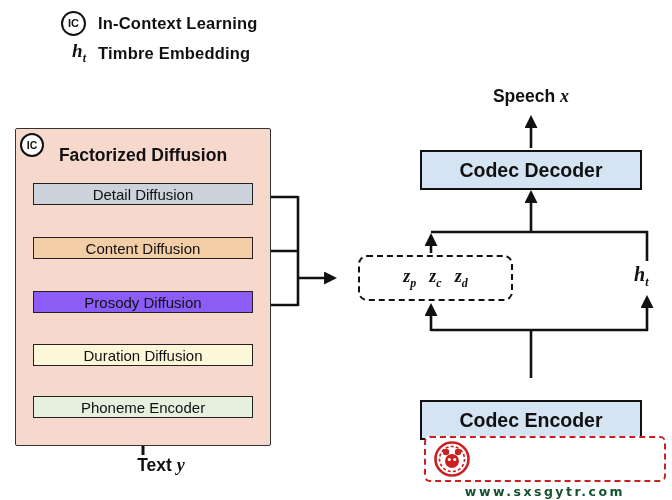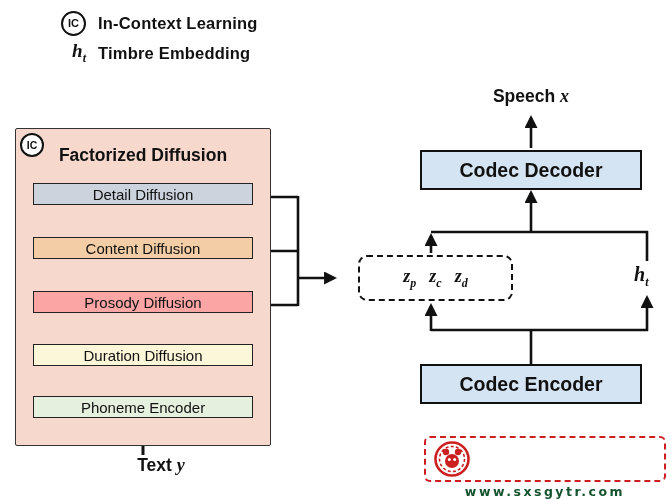--- a/index.html
+++ b/index.html
@@ -38,21 +38,21 @@
     position:absolute;left:0;top:16px;width:100%;text-align:center;
     font-weight:bold;font-size:17.5px;
   }
   .block{
     position:absolute;left:17px;width:220px;height:22px;box-sizing:border-box;
     border:1.6px solid #222;display:flex;justify-content:center;align-items:center;
     font-weight:normal;font-size:15px;
   }
   .blk-detail{top:54px;background:#ccd3dd;}
   .blk-content{top:108px;background:#f3cda5;}
-  .blk-prosody{top:162px;background:#fca5a5;}
+  .blk-prosody{top:162px;background:#8b5cf6;}
   .blk-duration{top:215px;background:#fdf7d9;}
   .blk-phoneme{top:267px;background:#e6f0df;}
 
   .text-input{
     position:absolute;left:51px;top:455px;width:220px;text-align:center;
     font-weight:bold;font-size:17.5px;
   }
   .text-input .math{font-size:18px;}
 
   
@@ -61,21 +61,21 @@
     font-weight:bold;font-size:17.5px;
   }
   .speech-out .math{font-size:18px;}
   .codec-box{
     position:absolute;left:420px;width:222px;height:40px;box-sizing:border-box;
     background:#d5e4f2;border:2px solid #111;
     display:flex;justify-content:center;align-items:center;
     font-weight:bold;font-size:19.5px;
   }
   .codec-decoder{top:150px;}
-  .codec-encoder{top:364px;}
+  .codec-encoder{top:400px;}
   .codes-box{
     position:absolute;left:358px;top:255px;width:155px;height:46px;box-sizing:border-box;
     background:#fff;border:2.5px dashed #111;border-radius:9px;
     display:flex;justify-content:center;align-items:center;gap:13px;
   }
   .codes-box .math{font-size:18px;}
   .timbre-label{position:absolute;left:634px;top:263px;}
   .timbre-label .math{font-size:20px;}
 
   

